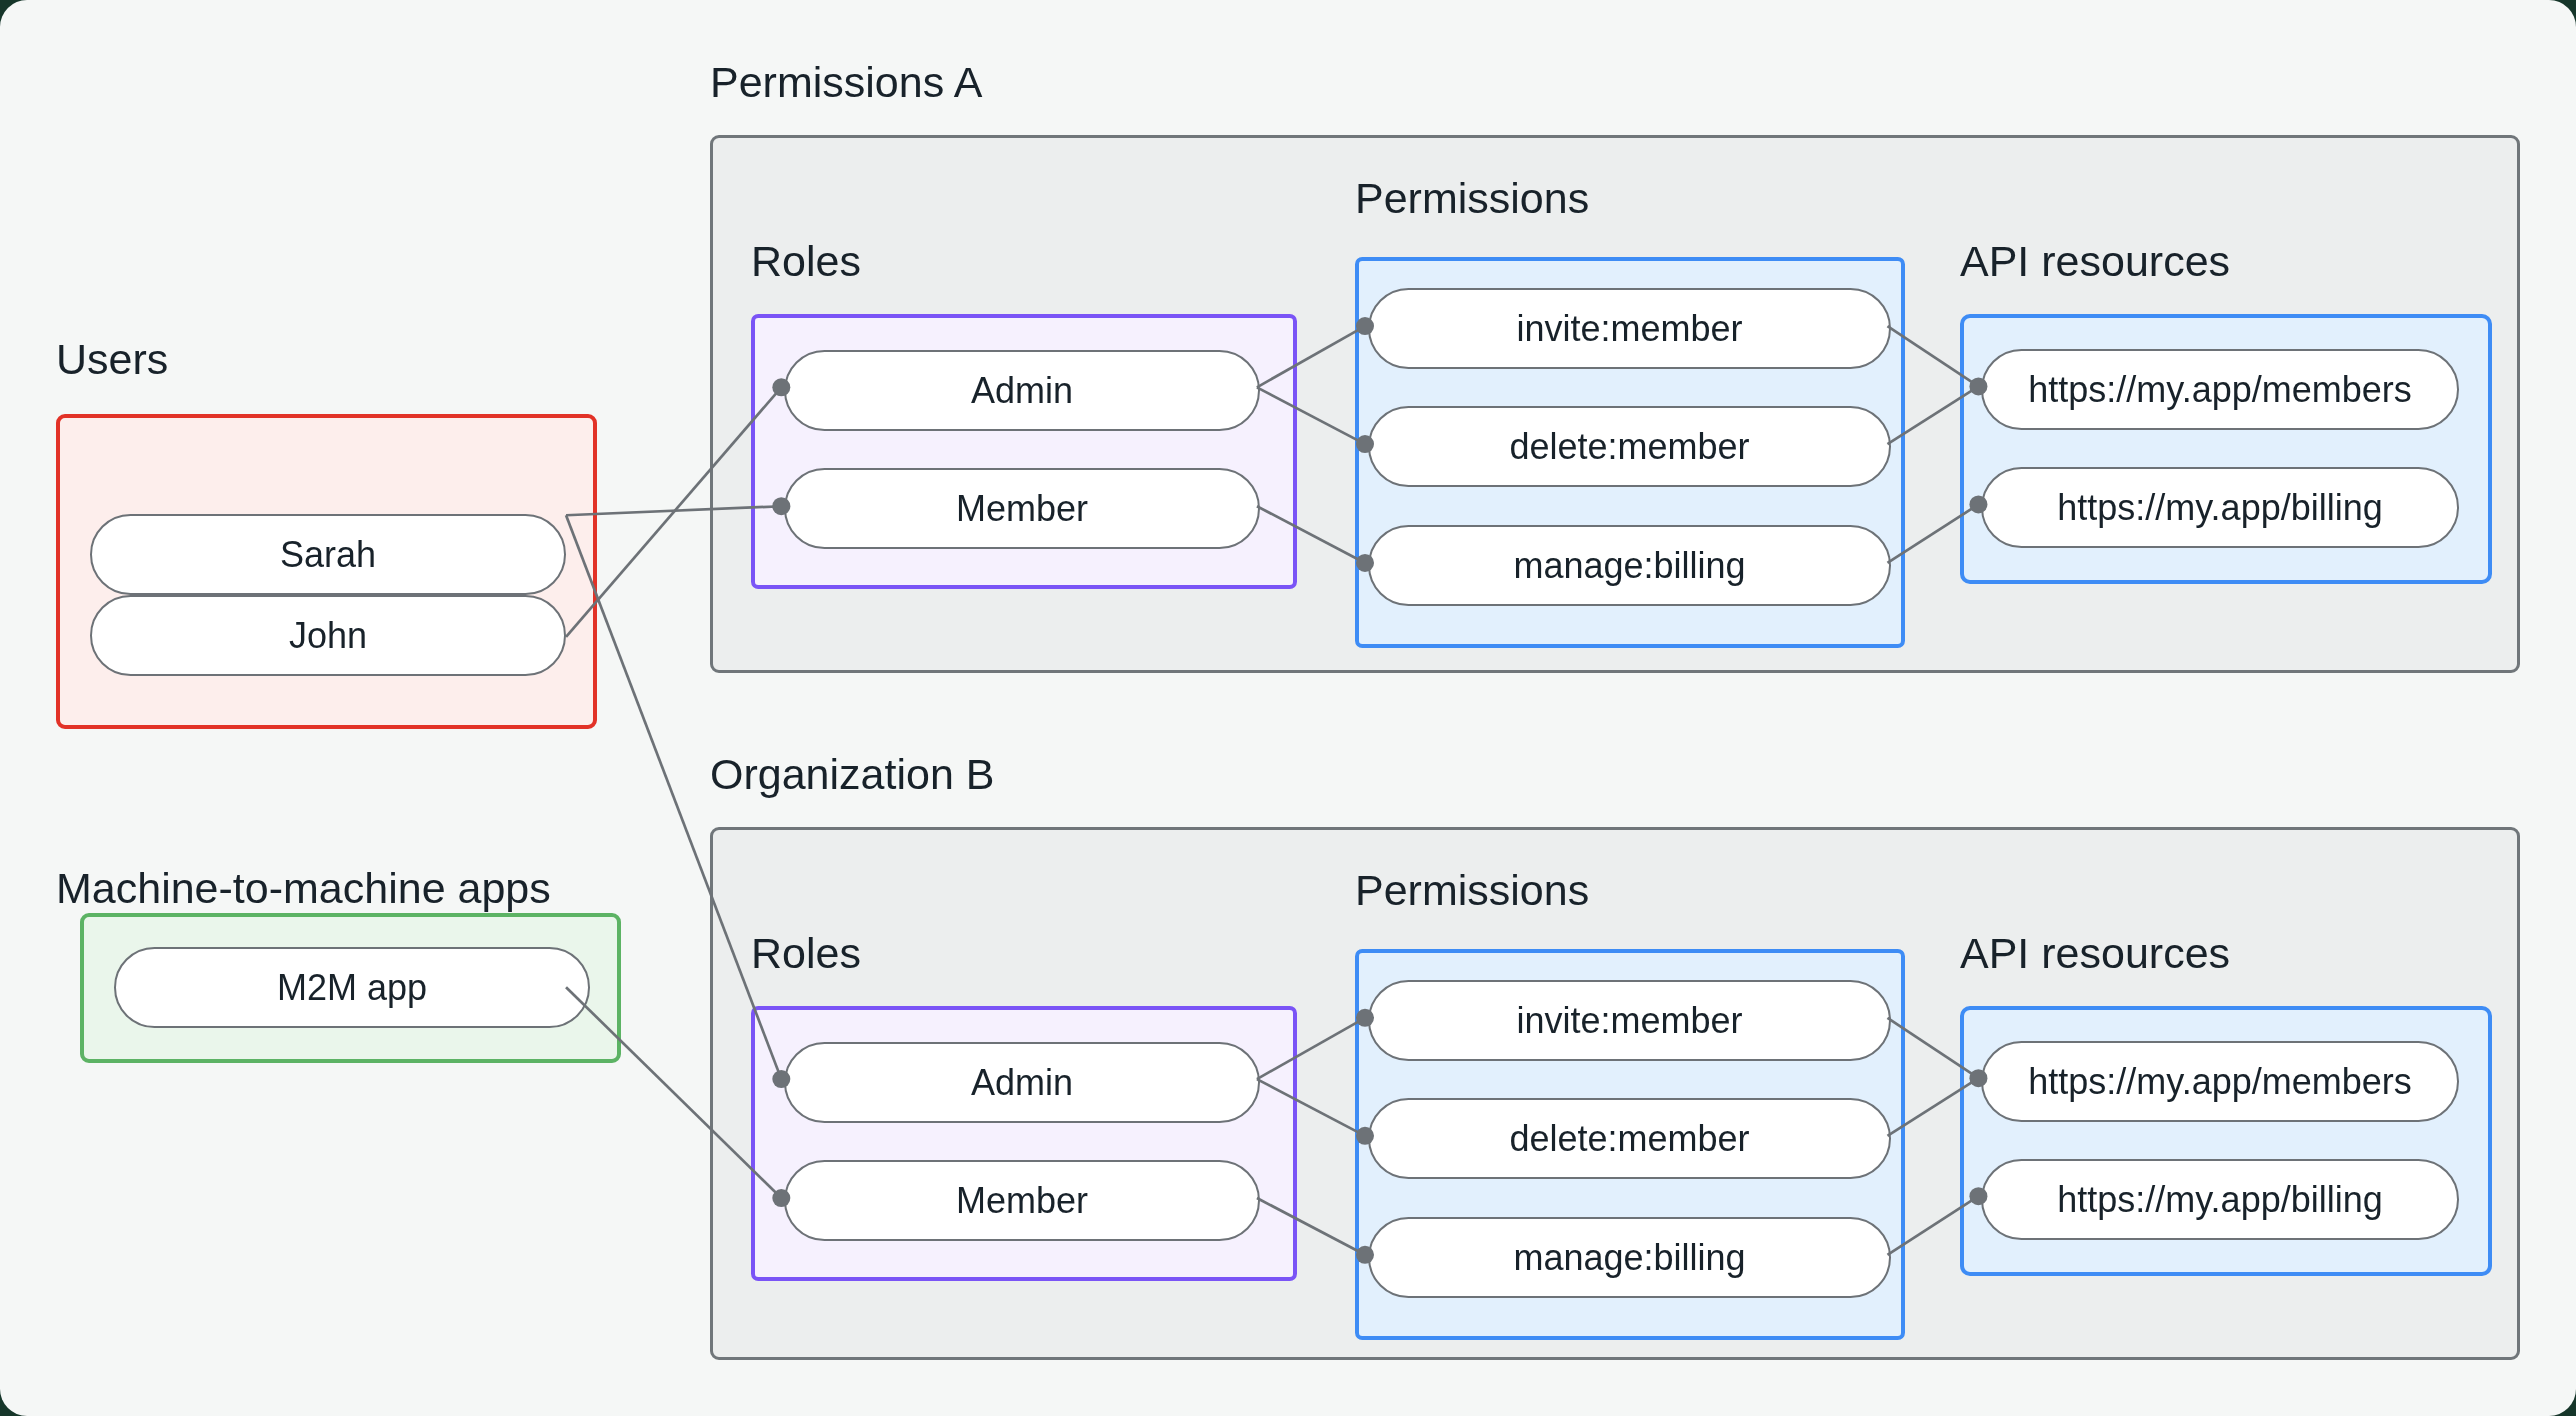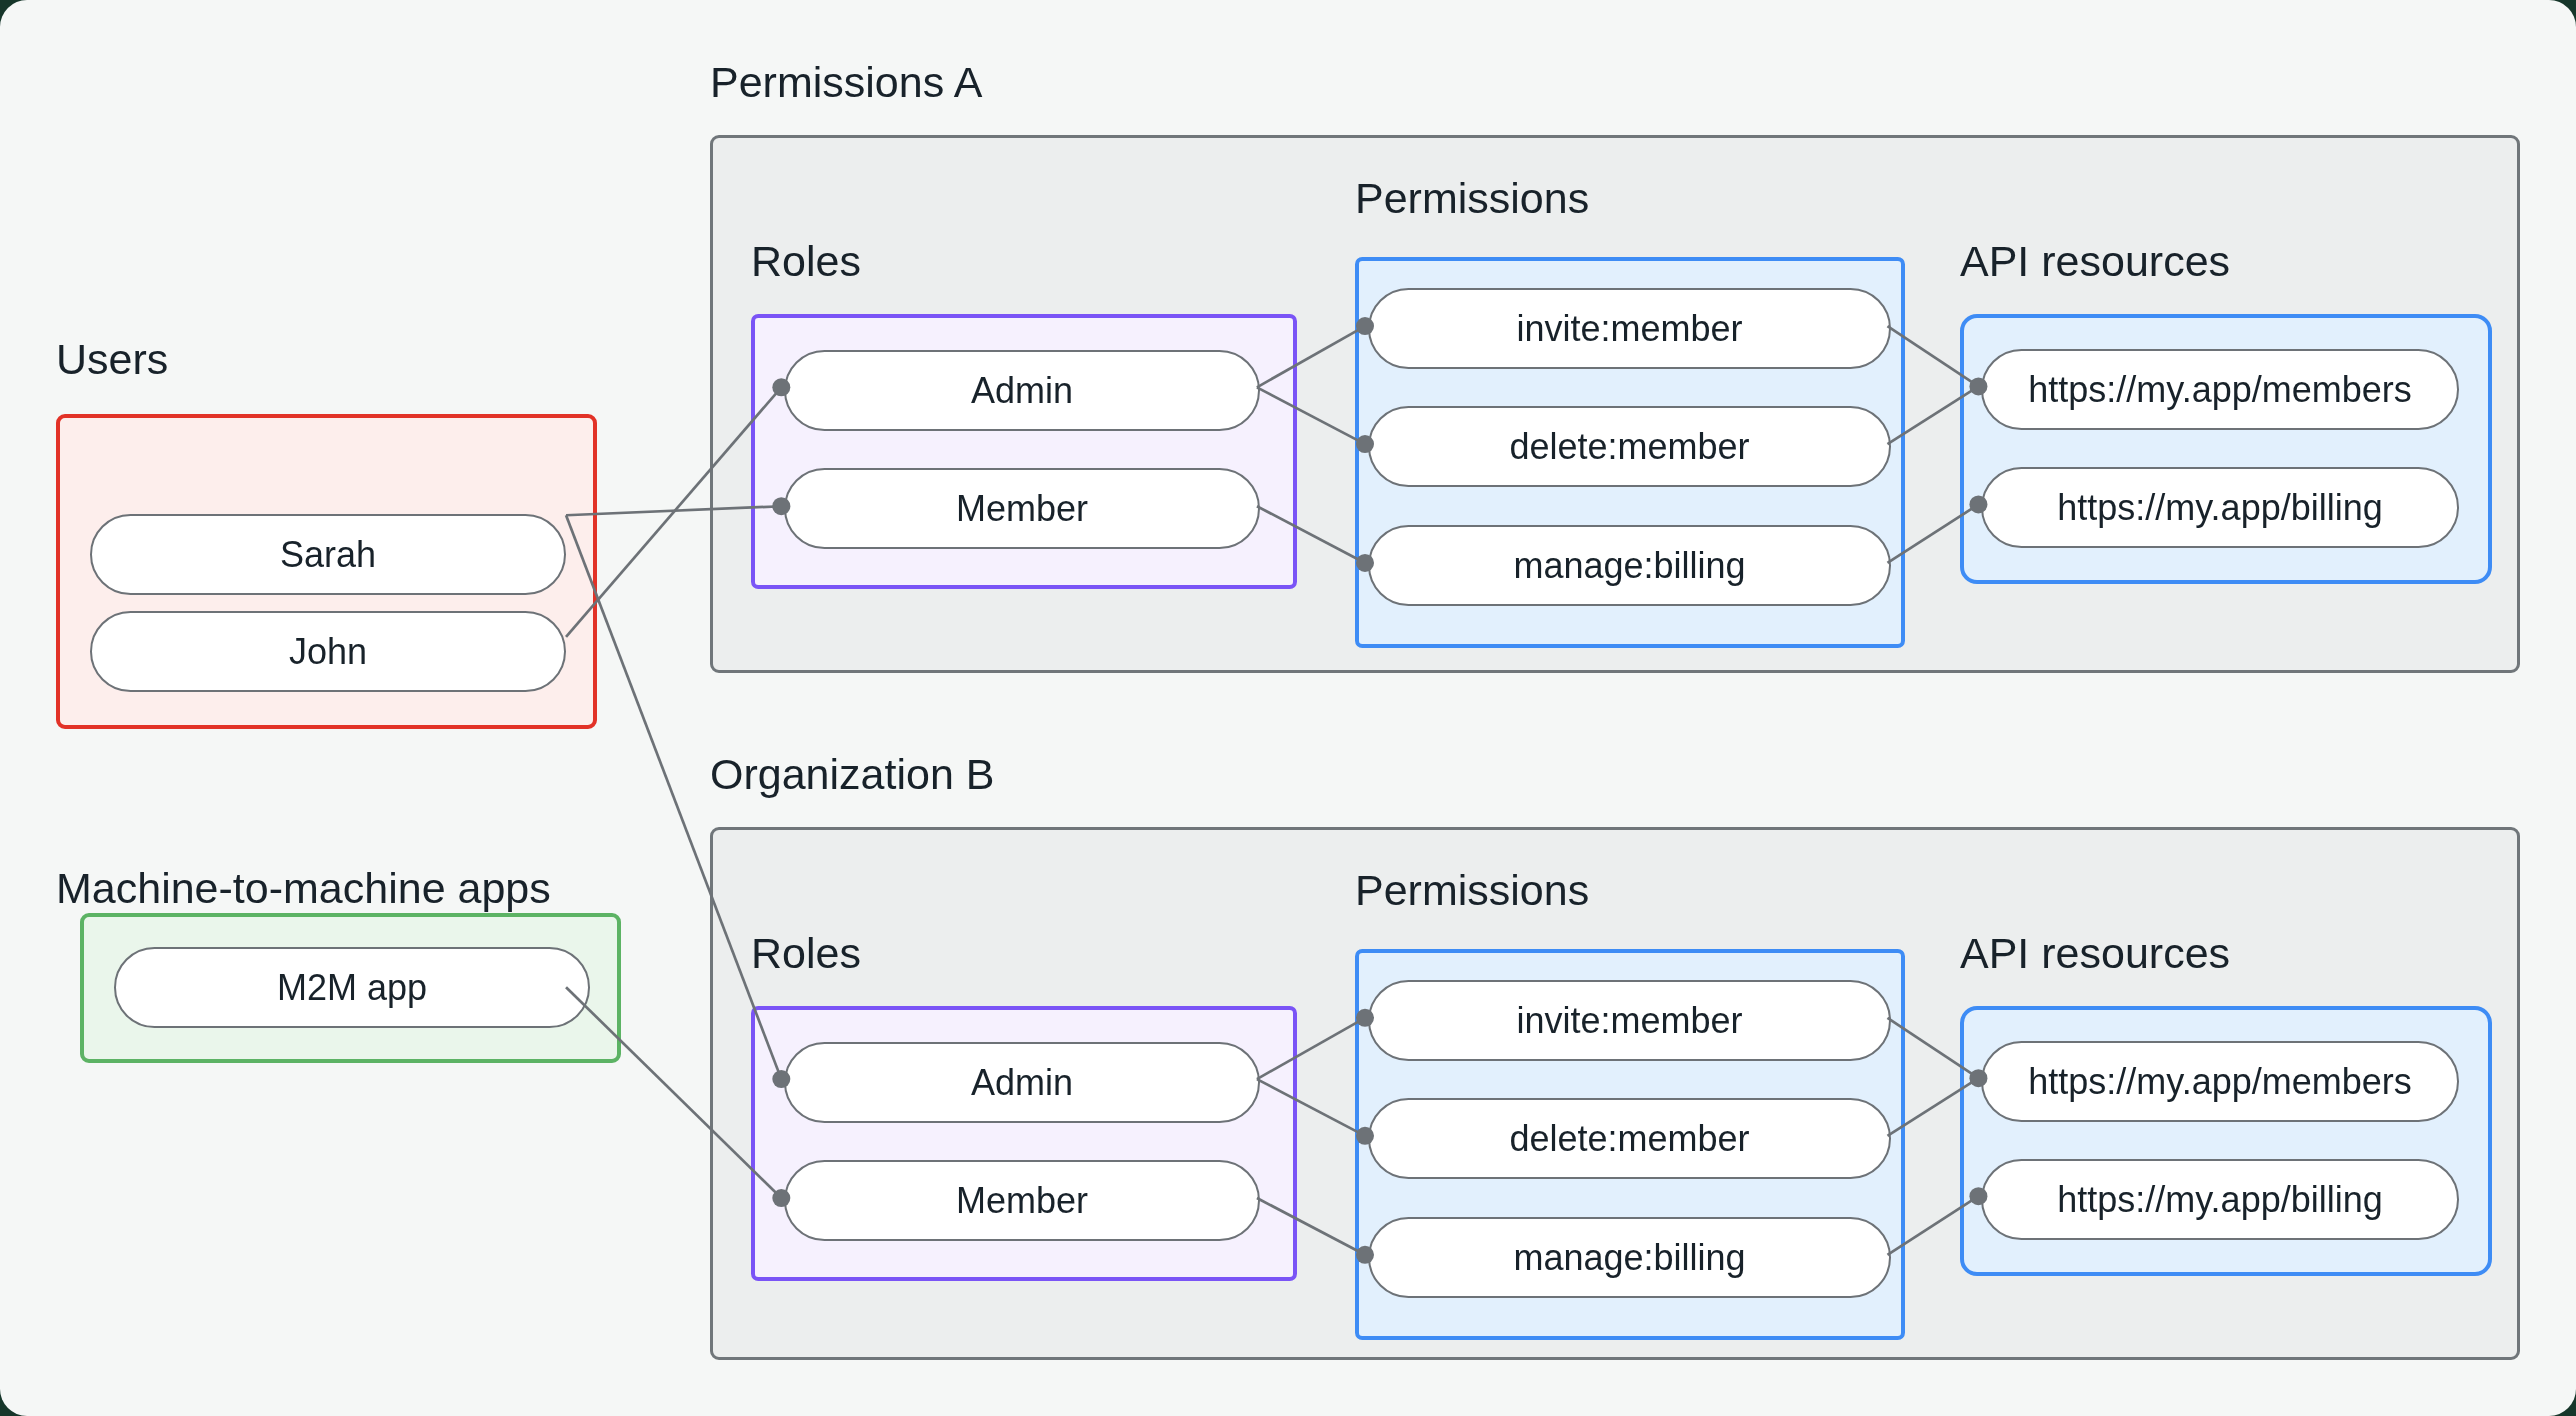--- a/index.html
+++ b/index.html
@@ -22,37 +22,37 @@
   .org{
     position:absolute;background:#eceeee;border:3.6px solid #70767a;border-radius:9px;box-sizing:border-box;
   }
   .zone{
     position:absolute;border-radius:9px;box-sizing:border-box;
   }
   .zone.users{background:#fdeeec;border:4.5px solid #e23227;}
   .zone.m2m{background:#eaf6eb;border:4.5px solid #5cb364;}
   .zone.roles{background:#f6f1fe;border:4.5px solid #7a54f6;border-radius:7.2px;}
   .zone.perms{background:#e2f0fd;border:4.5px solid #3e8cf5;border-radius:7.2px;}
-  .zone.api{background:#e2f0fd;border:4.5px solid #3e8cf5;border-radius:17px;}
+  .zone.api{background:#e2f0fd;border:4.5px solid #3e8cf5;border-radius:10px;}
   svg.edges{position:absolute;left:0;top:0;pointer-events:none;z-index:50;}
   svg.edges line{stroke:#6d7277;stroke-width:3;}
   svg.edges circle{fill:#6d7277;}
 </style>
 </head>
 <body>
 
 <div class="frame">
 
   <div class="label" style="left:56px;top:335px;">Users</div>
 
   <div class="zone users" style="left:56px;top:414px;width:541px;height:315px;">
     <div class="pill" style="left:30px;top:56px;width:476px;height:81px;margin-top:40px;">
       <span>Sarah</span>
     </div>
-    <div class="pill" style="left:30px;top:177px;width:476px;height:81px;margin-top:16px;">
+    <div class="pill" style="left:30px;top:177px;width:476px;height:81px;">
       <span>John</span>
     </div>
   </div>
 
   <div class="label" style="left:56px;top:864px;">Machine-to-machine apps</div>
 
   <div class="zone m2m" style="left:56px;top:913px;width:541px;height:150px;margin-left:24px;">
     <div class="pill" style="left:30px;top:30px;width:476px;height:81px;">
       <span>M2M app</span>
     </div>

